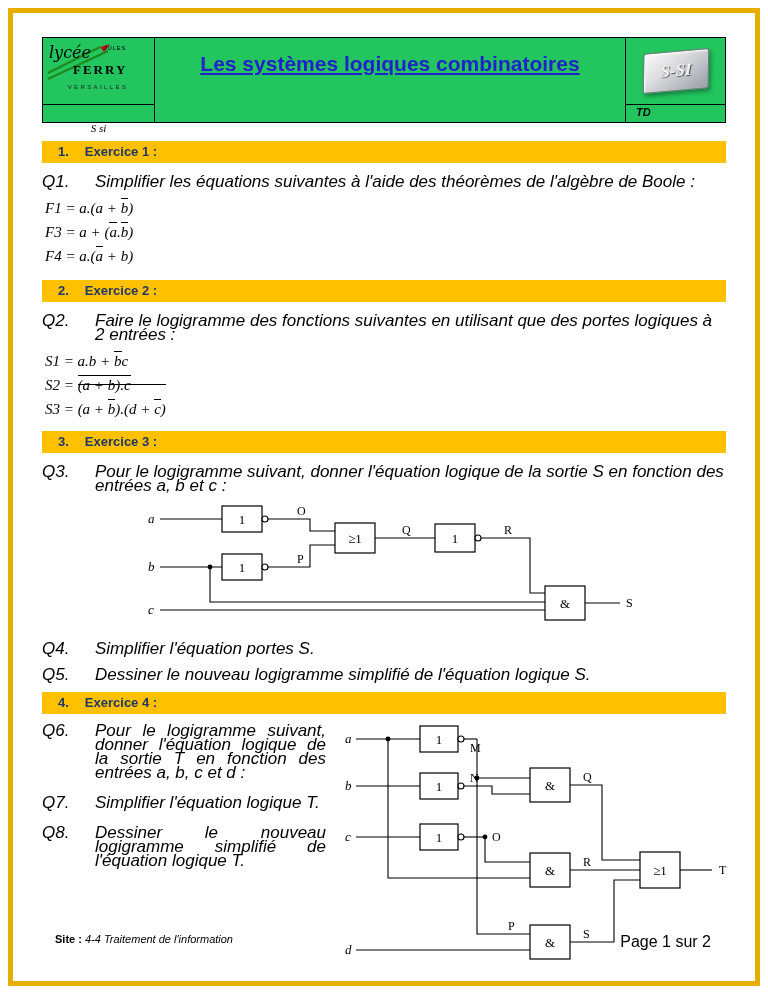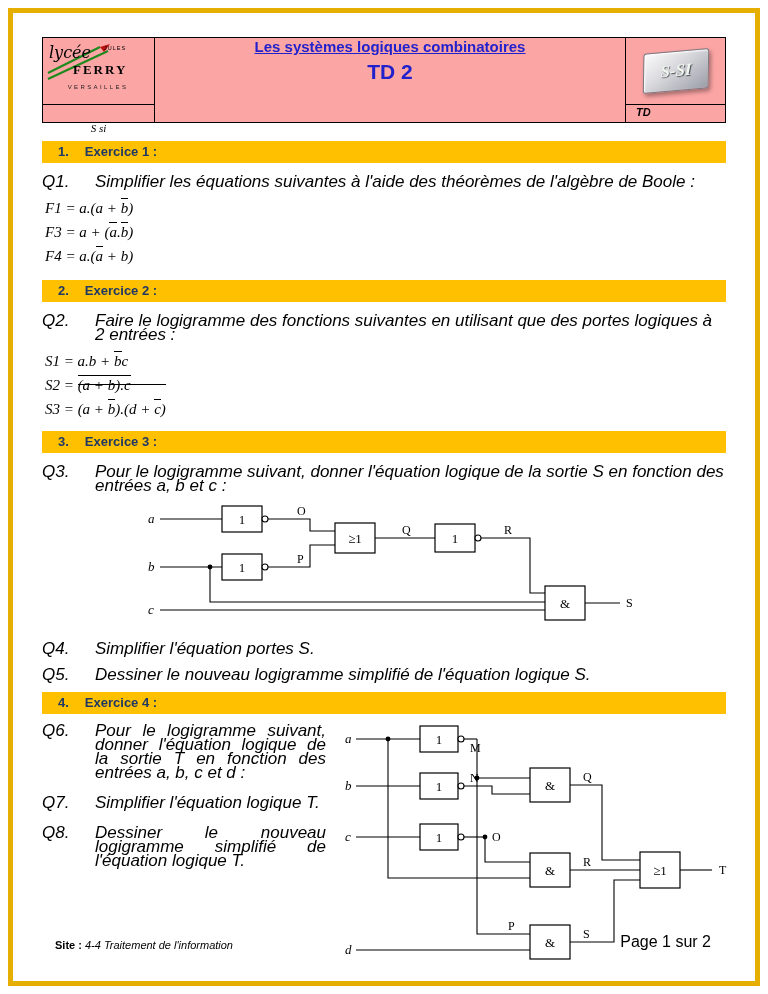--- a/index.html
+++ b/index.html
@@ -2,27 +2,27 @@
 <html><head>
 <meta charset="utf-8">
 <style>
   * { margin:0; padding:0; box-sizing:border-box; }
   body { width:768px; height:994px; background:#ffffff; font-family:"Liberation Sans", sans-serif; color:#000; }
   .page { position:relative; width:768px; height:994px; overflow:hidden; background:#fff; }
   .frame { position:absolute; inset:8px; border:5px solid #e6ae00; }
   .content { position:relative; padding:24px 29px 0 29px; height:100%; }
 
   
-  .header { display:flex; border:1.3px solid #000; background:#fca5a5; }
+  .header { display:flex; border:1.3px solid #000; background:#22c55e; }
   .h-left { width:112px; border-right:1.3px solid #000; display:flex; flex-direction:column; }
   .logo-area { height:66px; padding:3px 2px 0 3px; }
   .h-sub { border-top:1.3px solid #000; height:17px; text-align:center;
            font:italic 11px "Liberation Serif", serif; padding-top:17px; }
   .h-center { flex:1; text-align:center; }
-  .doc-title { color:#2222cc; font-weight:bold; font-size:15px; text-decoration:underline; margin-top:0; }
+  .doc-title { color:#2222cc; font-weight:bold; font-size:21px; text-decoration:underline; margin-top:14px; }
   .doc-subtitle { color:#2222cc; font-weight:bold; font-size:21px; margin-top:5px; }
   .h-right { width:100px; border-left:1.3px solid #000; display:flex; flex-direction:column; }
   .badge-area { height:66px; display:flex; align-items:center; justify-content:center; }
   .ssi { width:66px; height:40px; border:1px solid #7a7a82; border-radius:3px;
          background:linear-gradient(145deg,#fbfbfb 0%,#dcdce0 40%,#9b9ea8 100%);
          transform:rotate(-5deg) skewX(-6deg);
          box-shadow:2px 3px 4px rgba(0,0,0,.35), inset 1px 1px 2px #fff;
          display:flex; align-items:center; justify-content:center; }
   .ssi span { font:italic bold 17px "Liberation Serif", serif; color:#eef6ee; text-shadow:1px 1px 1px #4a4a52; }
   .h-sub-td { border-top:1.3px solid #000; height:17px; font:italic bold 11px "Liberation Sans", sans-serif; padding:1px 0 0 10px; }
@@ -61,21 +61,21 @@
   .wire { stroke:#000; stroke-width:1.1; fill:none; }
   .gate { fill:#fff; stroke:#000; stroke-width:1.2; }
   .bubble { fill:#fff; stroke:#000; stroke-width:1.1; }
   .dot { fill:#000; }
   .lbl-in { font:italic 13px "Liberation Serif", serif; }
   .lbl-node { font:12px "Liberation Serif", serif; }
   .lbl-gate { font:13px "Liberation Serif", serif; text-anchor:middle; }
 
   
   .footer { position:absolute; left:42px; right:44px; bottom:30px;
-            display:flex; justify-content:space-between; align-items:flex-end; font-size:11px; }
+            display:flex; justify-content:space-between; align-items:flex-start; font-size:11px; }
   .f-site { font-weight:bold; }
   .f-text { font-style:italic; }
   .f-page { font-size:16px; }
 </style>
 </head>
 <body>
 
 <div class="page">
   <div class="frame">
     <div class="content">
@@ -90,21 +90,20 @@
               <text x="3" y="17" class="logo-script">lycée</text>
               <text x="58" y="9" class="logo-jules">JULES</text>
               <text x="27" y="33" class="logo-ferry">FERRY</text>
               <text x="52" y="48" class="logo-city">VERSAILLES</text>
             </svg>
           </div>
           <div class="h-sub">S si</div>
         </div>
         <div class="h-center">
           <div class="doc-title">Les systèmes logiques combinatoires</div>
-          <div class="doc-subtitle">TD 2</div>
         </div>
         <div class="h-right">
           <div class="badge-area">
             <div class="ssi">
               <span>S-SI</span>
             </div>
           </div>
           <div class="h-sub-td">TD</div>
         </div>
       </div>

